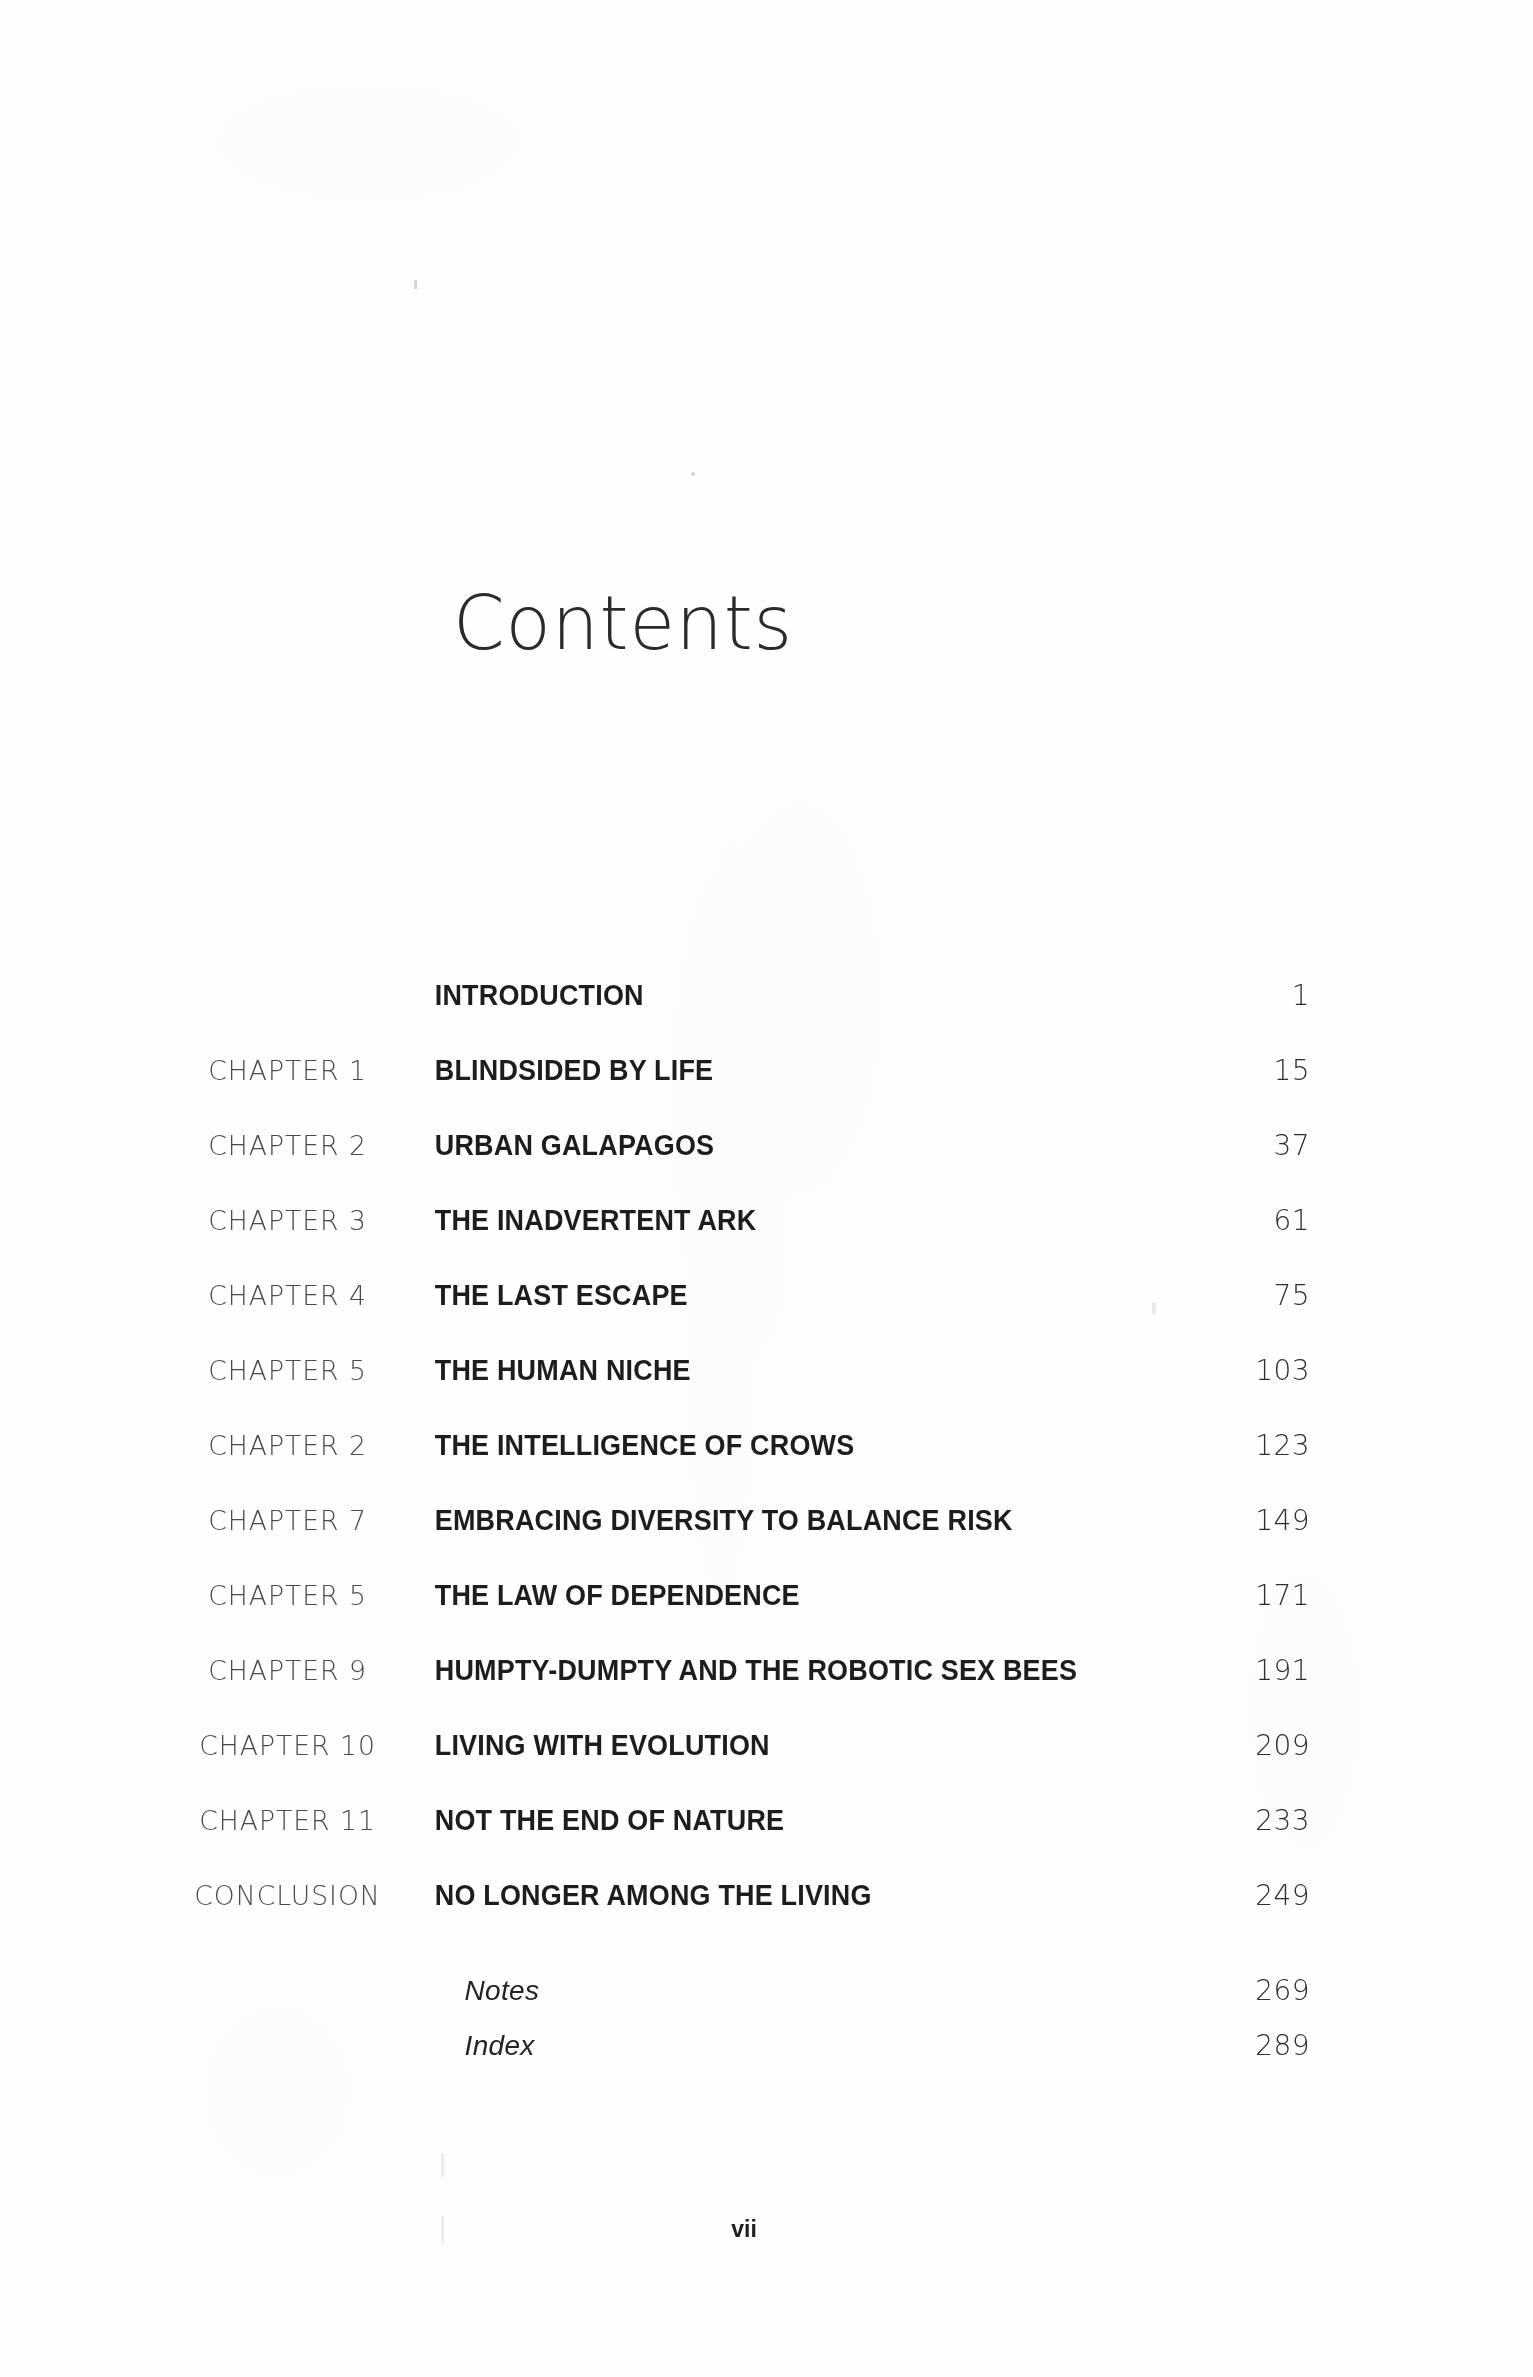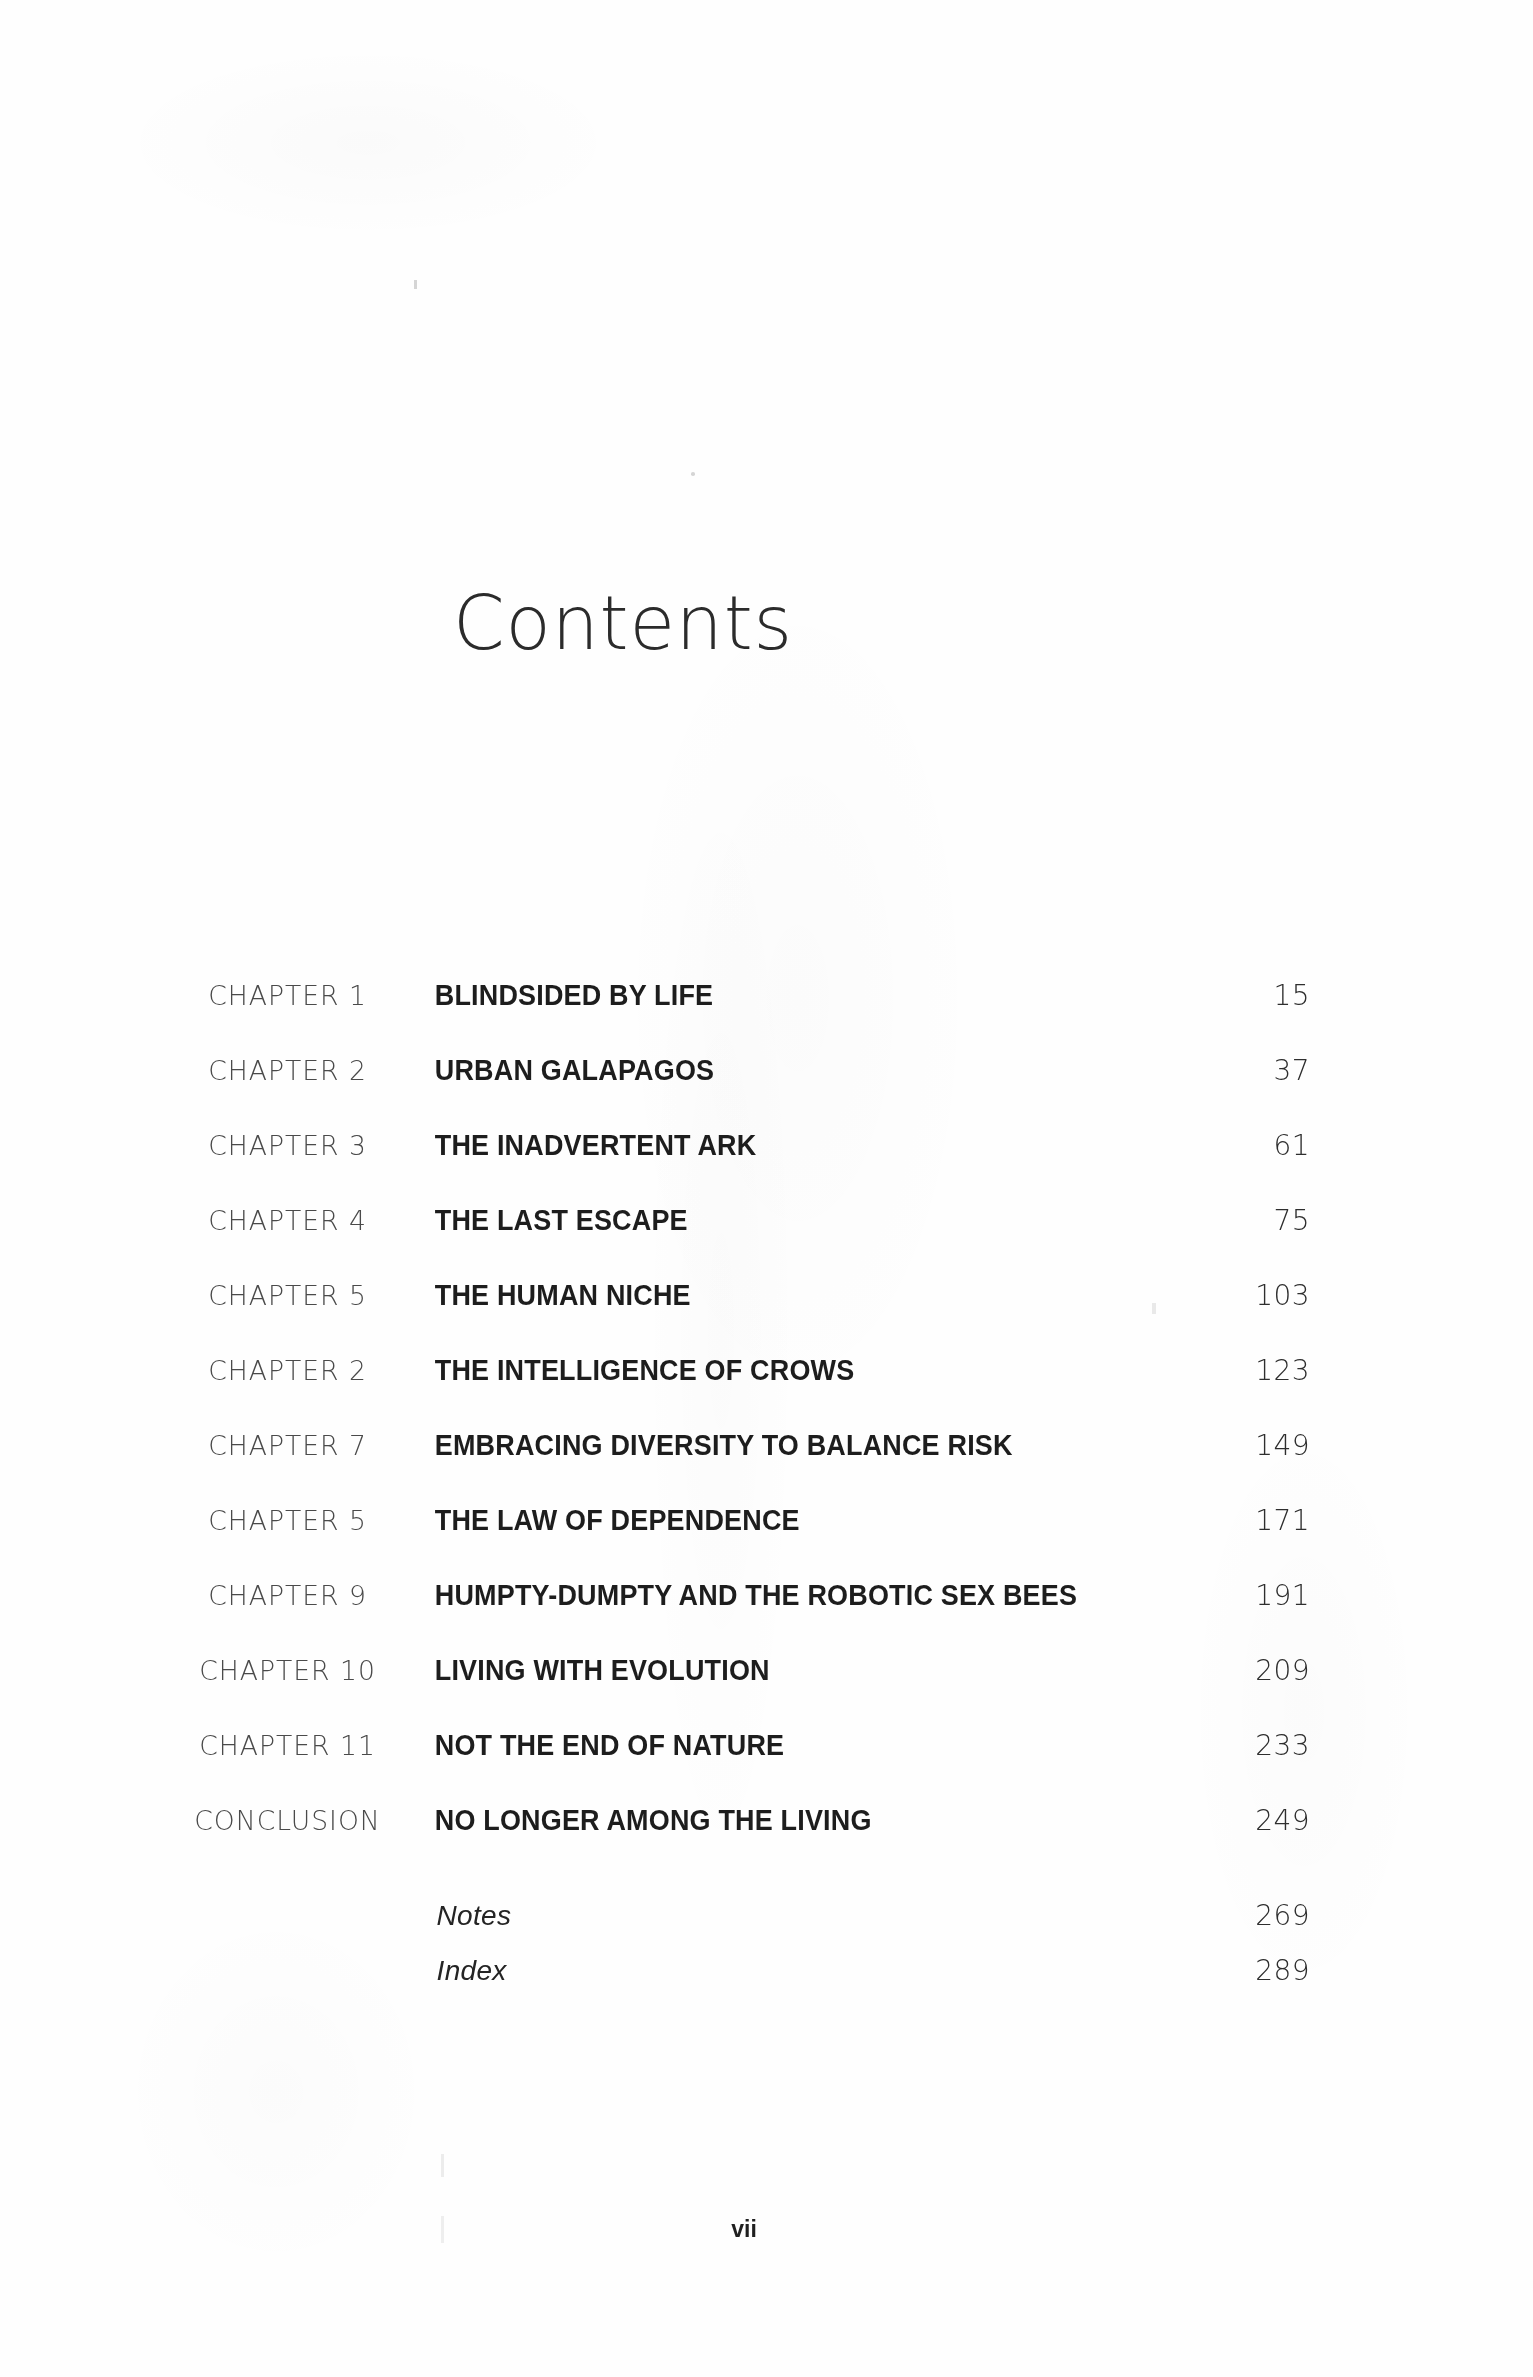--- a/index.html
+++ b/index.html
@@ -56,21 +56,21 @@
     left: 165px;
     top: 979px;
     width: 1145px;
   }
   .toc-row {
     display: flex;
     align-items: baseline;
     height: 75px;
   }
   .toc-row.tail-first { margin-top: 19.5px; }
-  .toc-row.tail { height: 55px; }
+  .toc-row.tail { height: 55px; gap: 28px; }
 
   .row-label {
     width: 245px;
     flex: 0 0 245px;
     text-align: center;
     font-family: "DejaVu Sans", sans-serif;
     font-weight: 300;
     font-size: 26.6px;
     letter-spacing: 1px;
     color: #4a4a4a;
@@ -130,20 +130,25 @@
   <div class="speck" style="left:414px;top:280px;width:2.7px;height:8.9px;"></div>
   <div class="speck" style="left:691px;top:472px;width:3.5px;height:3.5px;border-radius:50%;"></div>
   <div class="speck" style="left:1152px;top:1303px;width:3.5px;height:10.6px;opacity:.5;"></div>
   <div class="speck" style="left:441px;top:2154px;width:2.7px;height:23px;opacity:.45;"></div>
   <div class="speck" style="left:441px;top:2216px;width:2.7px;height:26.6px;opacity:.4;"></div>
 
   <h1 class="page-title">Contents</h1>
 
   <div class="toc">
 
+    <div class="toc-row">
+      <div class="row-label"></div>
+      <div class="row-title">INTRODUCTION</div>
+      <div class="row-page">1</div>
+    </div>
 
     <div class="toc-row">
       <div class="row-label">CHAPTER 1</div>
       <div class="row-title">BLINDSIDED BY LIFE</div>
       <div class="row-page">15</div>
     </div>
 
     <div class="toc-row">
       <div class="row-label">CHAPTER 2</div>
       <div class="row-title">URBAN GALAPAGOS</div>

